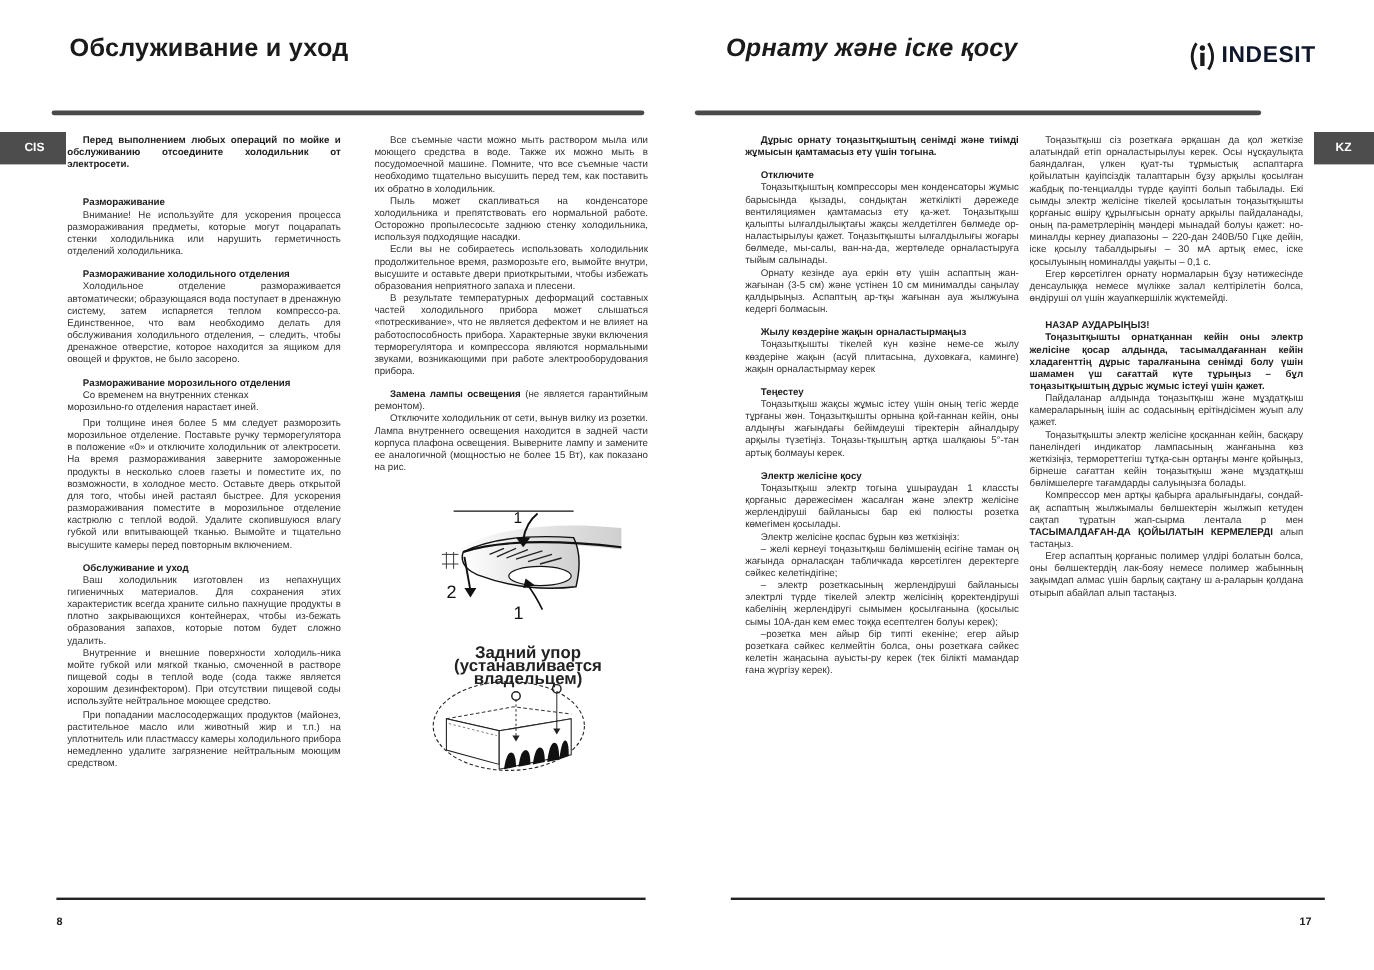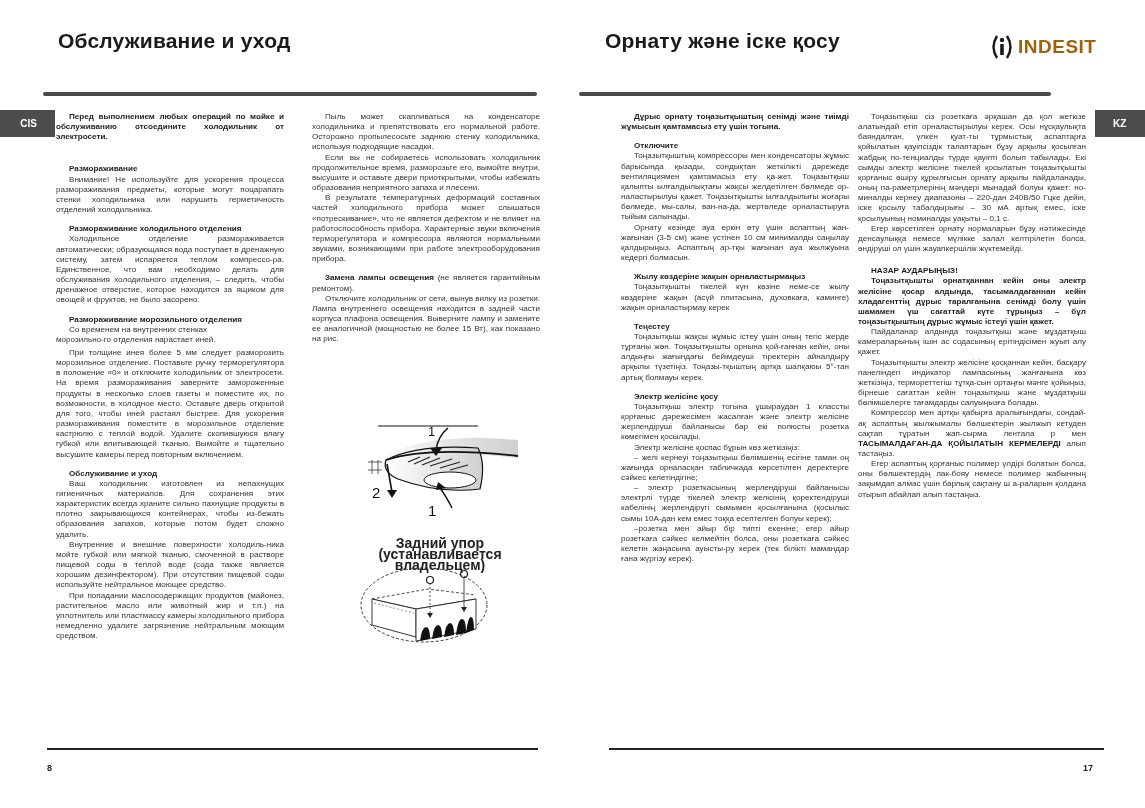--- a/index.html
+++ b/index.html
@@ -3,21 +3,21 @@
 <meta charset="utf-8">
 <style>
   html, body { margin:0; padding:0; background:#ffffff; }
   body { width:1145px; height:808px; position:relative; overflow:hidden;
          font-family:"Liberation Sans", sans-serif; color:#2a2a2a; }
   .page { position:absolute; top:0; height:796px; }
   .page-left { left:0; width:572px; }
   .page-right { left:572px; width:573px; }
   .title { position:absolute; top:29px; font-size:21px; font-weight:bold; color:#1a1a1a; letter-spacing:0.2px; }
   .page-left .title { left:58px; }
-  .page-right .title { left:33px; }
+  .page-right .title { left:33px;font-style:italic; }
   .rule-top { position:absolute; top:92px; height:4px; background:#4a4a4a; border-radius:2px; }
   .page-left .rule-top { left:43px; width:494px; }
   .page-right .rule-top { left:7px; width:472px; }
   .side-tab { position:absolute; top:110px; width:41px; height:27px; background:#4d4d4d; color:#fff;
               font-size:10px; font-weight:bold; line-height:27px; }
   .page-left .side-tab { left:0; text-align:right; padding-right:18px; width:37px; }
   .page-right .side-tab { left:523px; width:50px; padding-left:18px; box-sizing:border-box; }
   .col { position:absolute; top:112px; width:228px; font-size:8.1px; line-height:10.15px; text-align:justify; color:#333; }
   .col p { margin:0; text-indent:13px; }
   .col p.noind { text-indent:0; }
@@ -26,21 +26,21 @@
   .col .gap { height:9px; }
   .l1 { left:56px; } .l2 { left:312px; }
   .r1 { left:49px; } .r2 { left:286px; }
   .rule-bot { position:absolute; top:748px; height:2px; background:#222; }
   .page-left .rule-bot { left:47px; width:491px; }
   .page-right .rule-bot { left:37px; width:495px; }
   .pnum { position:absolute; top:763px; font-size:9px; font-weight:bold; color:#222; }
   .page-left .pnum { left:47px; }
   .page-right .pnum { left:511px; }
   .logo { position:absolute; top:34px; left:418px; display:flex; align-items:center; gap:4px; }
-  .logo-text { font-size:19px; font-weight:bold; letter-spacing:0.5px; color:#a16207; }
+  .logo-text { font-size:19px; font-weight:bold; letter-spacing:0.5px; color:#0f172a; }
   .fig-caption { position:absolute; left:340px; top:538px; width:200px; text-align:center; font-size:14px; font-weight:bold; line-height:11px; color:#222; }
   .fig1 { position:absolute; left:368px; top:424px; }
   .fig2 { position:absolute; left:358px; top:565px; }
 </style>
 </head>
 <body>
 
 <div class="page page-left">
   <div class="title">Обслуживание и уход</div>
   <div class="rule-top"></div>
@@ -57,20 +57,21 @@
     <p>Со временем на внутренних стенках</p>
     <p class="noind">морозильно-го отделения нарастает иней.</p>
     <p style="margin-top:3px">При толщине инея более 5 мм следует разморозить морозильное отделение. Поставьте ручку терморегулятора в положение «0» и отключите холодильник от электросети. На время размораживания заверните замороженные продукты в несколько слоев газеты и поместите их, по возможности, в холодное место. Оставьте дверь открытой для того, чтобы иней растаял быстрее. Для ускорения размораживания поместите в морозильное отделение кастрюлю с теплой водой. Удалите скопившуюся влагу губкой или впитывающей тканью. Вымойте и тщательно высушите камеры перед повторным включением.</p>
     <h4>Обслуживание и уход</h4>
     <p>Ваш холодильник изготовлен из непахнущих гигиеничных материалов. Для сохранения этих характеристик всегда храните сильно пахнущие продукты в плотно закрывающихся контейнерах, чтобы из-бежать образования запахов, которые потом будет сложно удалить.</p>
     <p>Внутренние и внешние поверхности холодиль-ника мойте губкой или мягкой тканью, смоченной в растворе пищевой соды в теплой воде (сода также является хорошим дезинфектором). При отсутствии пищевой соды используйте нейтральное моющее средство.</p>
     <p>При попадании маслосодержащих продуктов (майонез, растительное масло или животный жир и т.п.) на уплотнитель или пластмассу камеры холодильного прибора немедленно удалите загрязнение нейтральным моющим средством.</p>
   </div>
 
   <div class="col l2">
+    <p>Все съемные части можно мыть раствором мыла или моющего средства в воде. Также их можно мыть в посудомоечной машине. Помните, что все съемные части необходимо тщательно высушить перед тем, как поставить их обратно в холодильник.</p>
     <p>Пыль может скапливаться на конденсаторе холодильника и препятствовать его нормальной работе. Осторожно пропылесосьте заднюю стенку холодильника, используя подходящие насадки.</p>
     <p>Если вы не собираетесь использовать холодильник продолжительное время, разморозьте его, вымойте внутри, высушите и оставьте двери приоткрытыми, чтобы избежать образования неприятного запаха и плесени.</p>
     <p>В результате температурных деформаций составных частей холодильного прибора может слышаться «потрескивание», что не является дефектом и не влияет на работоспособность прибора. Характерные звуки включения терморегулятора и компрессора являются нормальными звуками, возникающими при работе электрооборудования прибора.</p>
     <div class="gap"></div>
     <p><span class="b">Замена лампы освещения</span><span> (не является гарантийным ремонтом).</span></p>
     <p>Отключите холодильник от сети, вынув вилку из розетки. Лампа внутреннего освещения находится в задней части корпуса плафона освещения. Выверните лампу и замените ее аналогичной (мощностью не более 15 Вт), как показано на рис.</p>
   </div>
 
   <svg class="fig1" width="150" height="95" viewBox="0 0 150 95">
     <defs>

